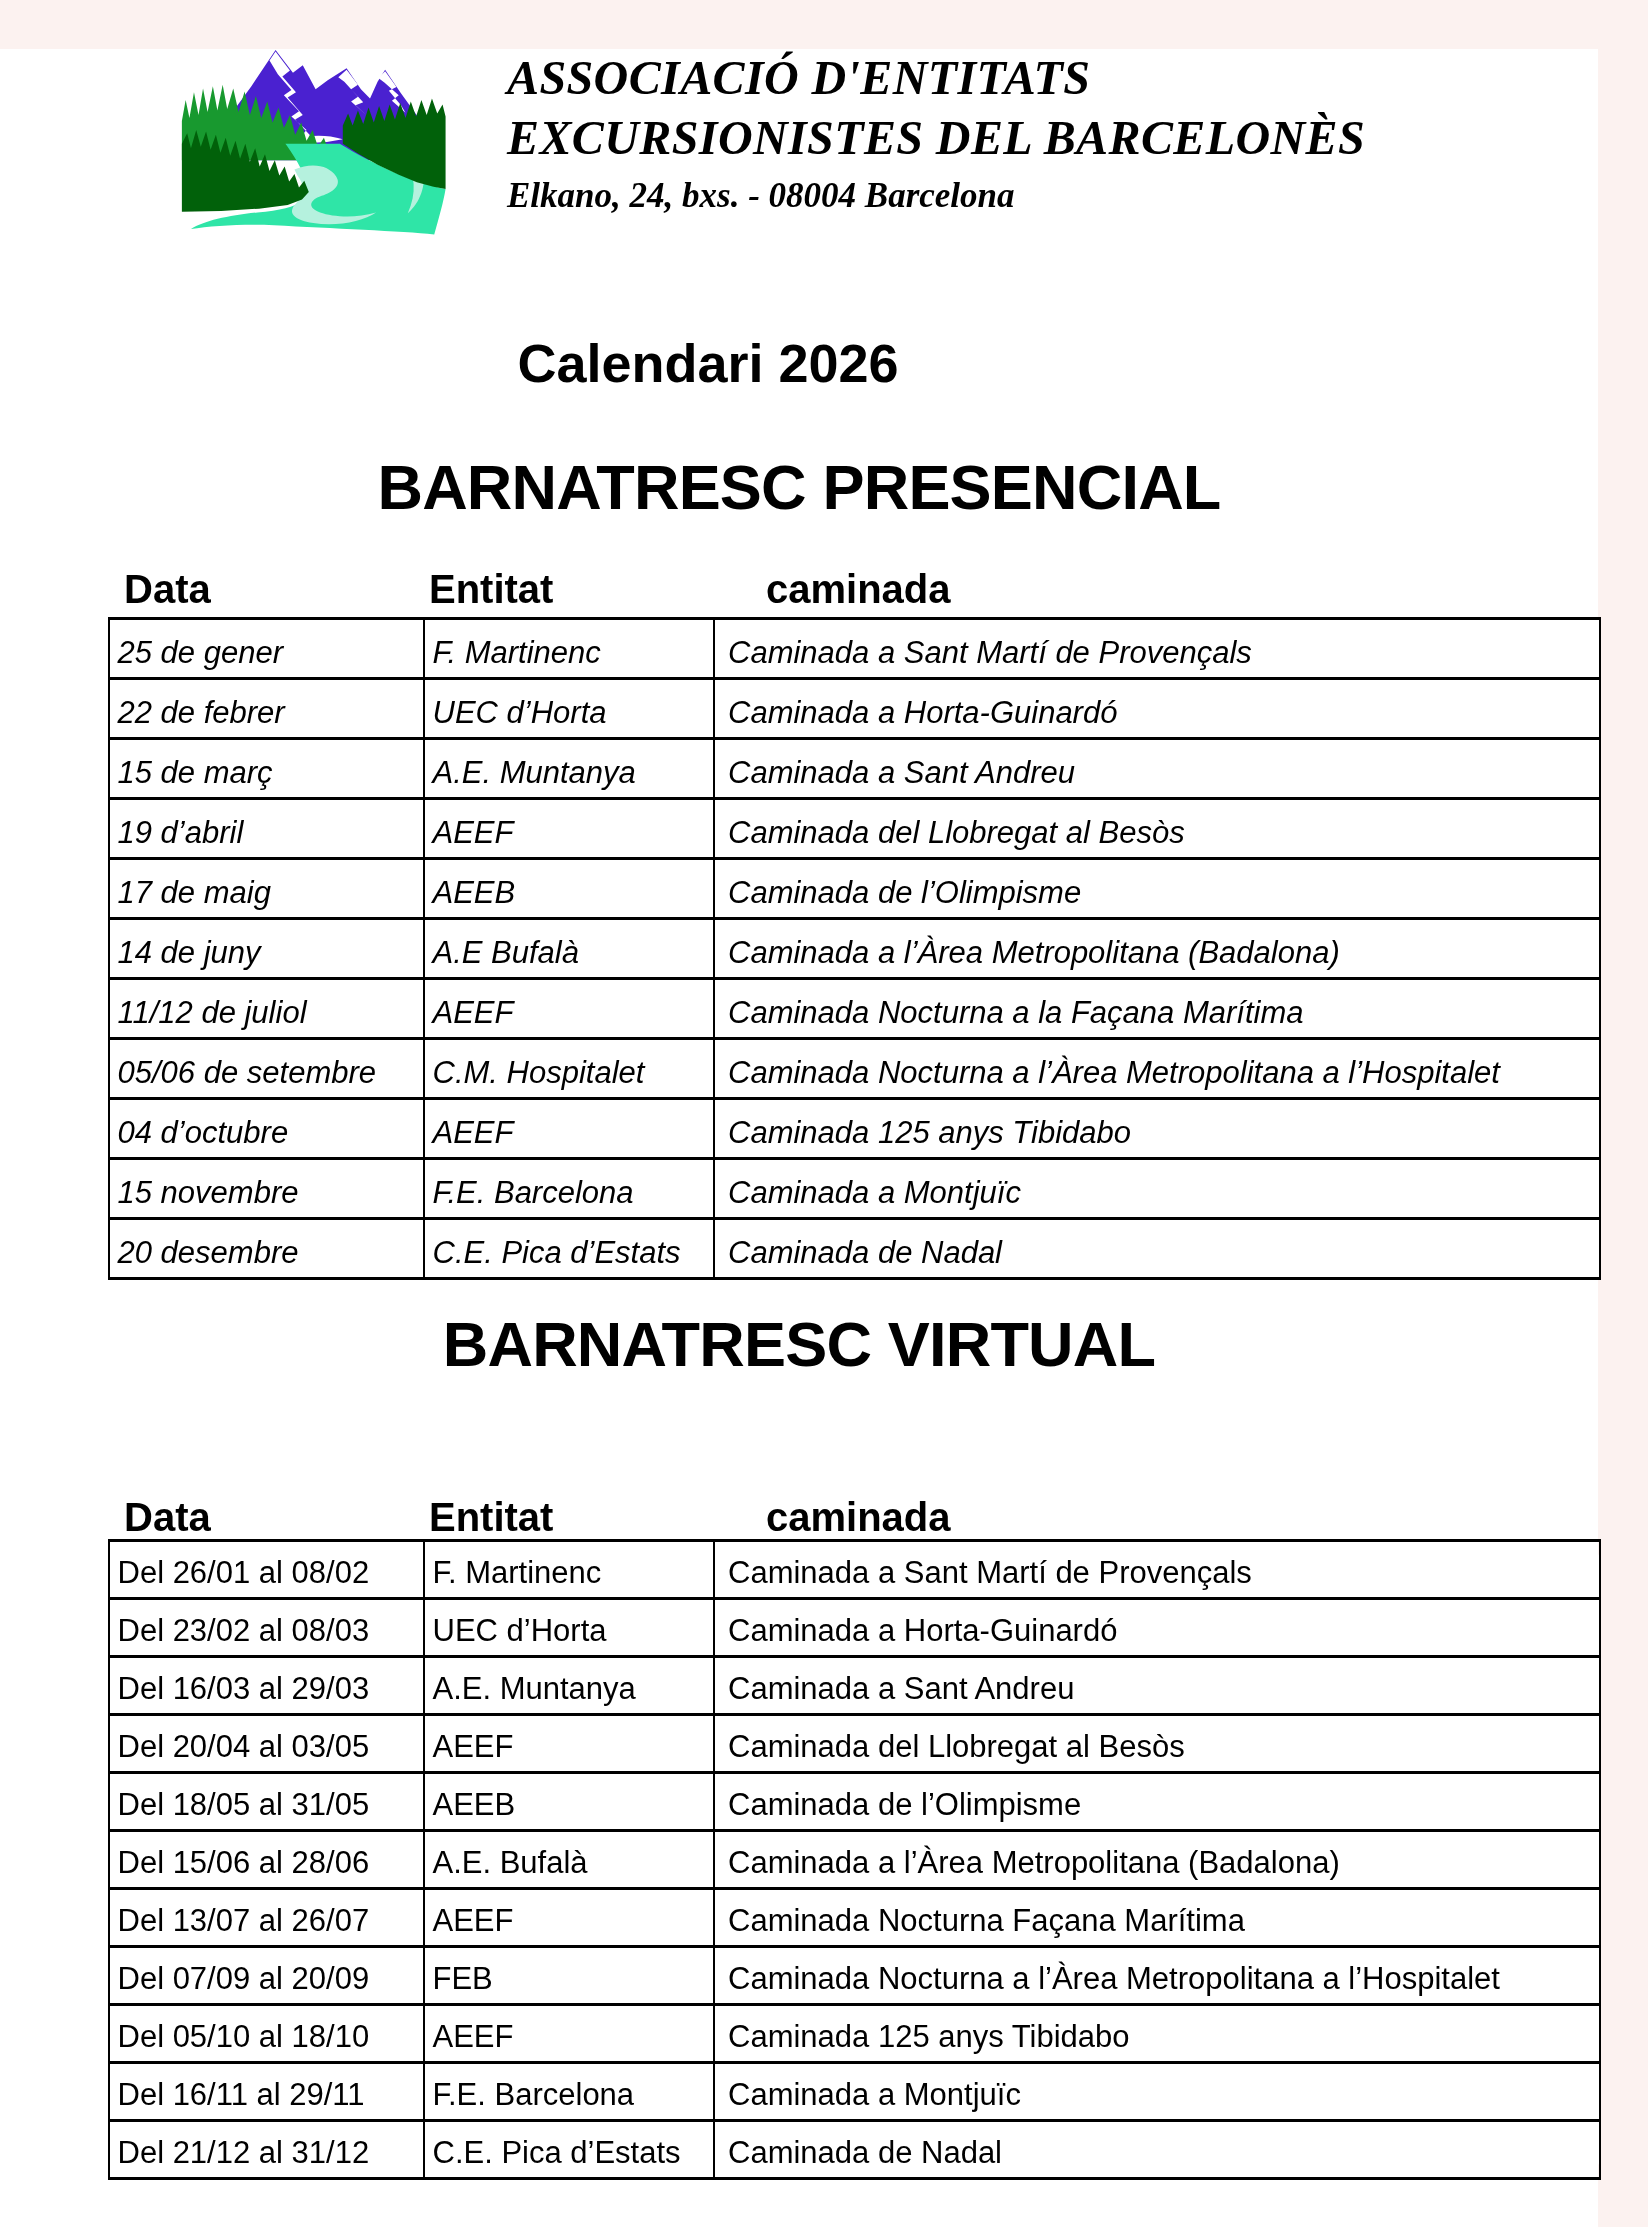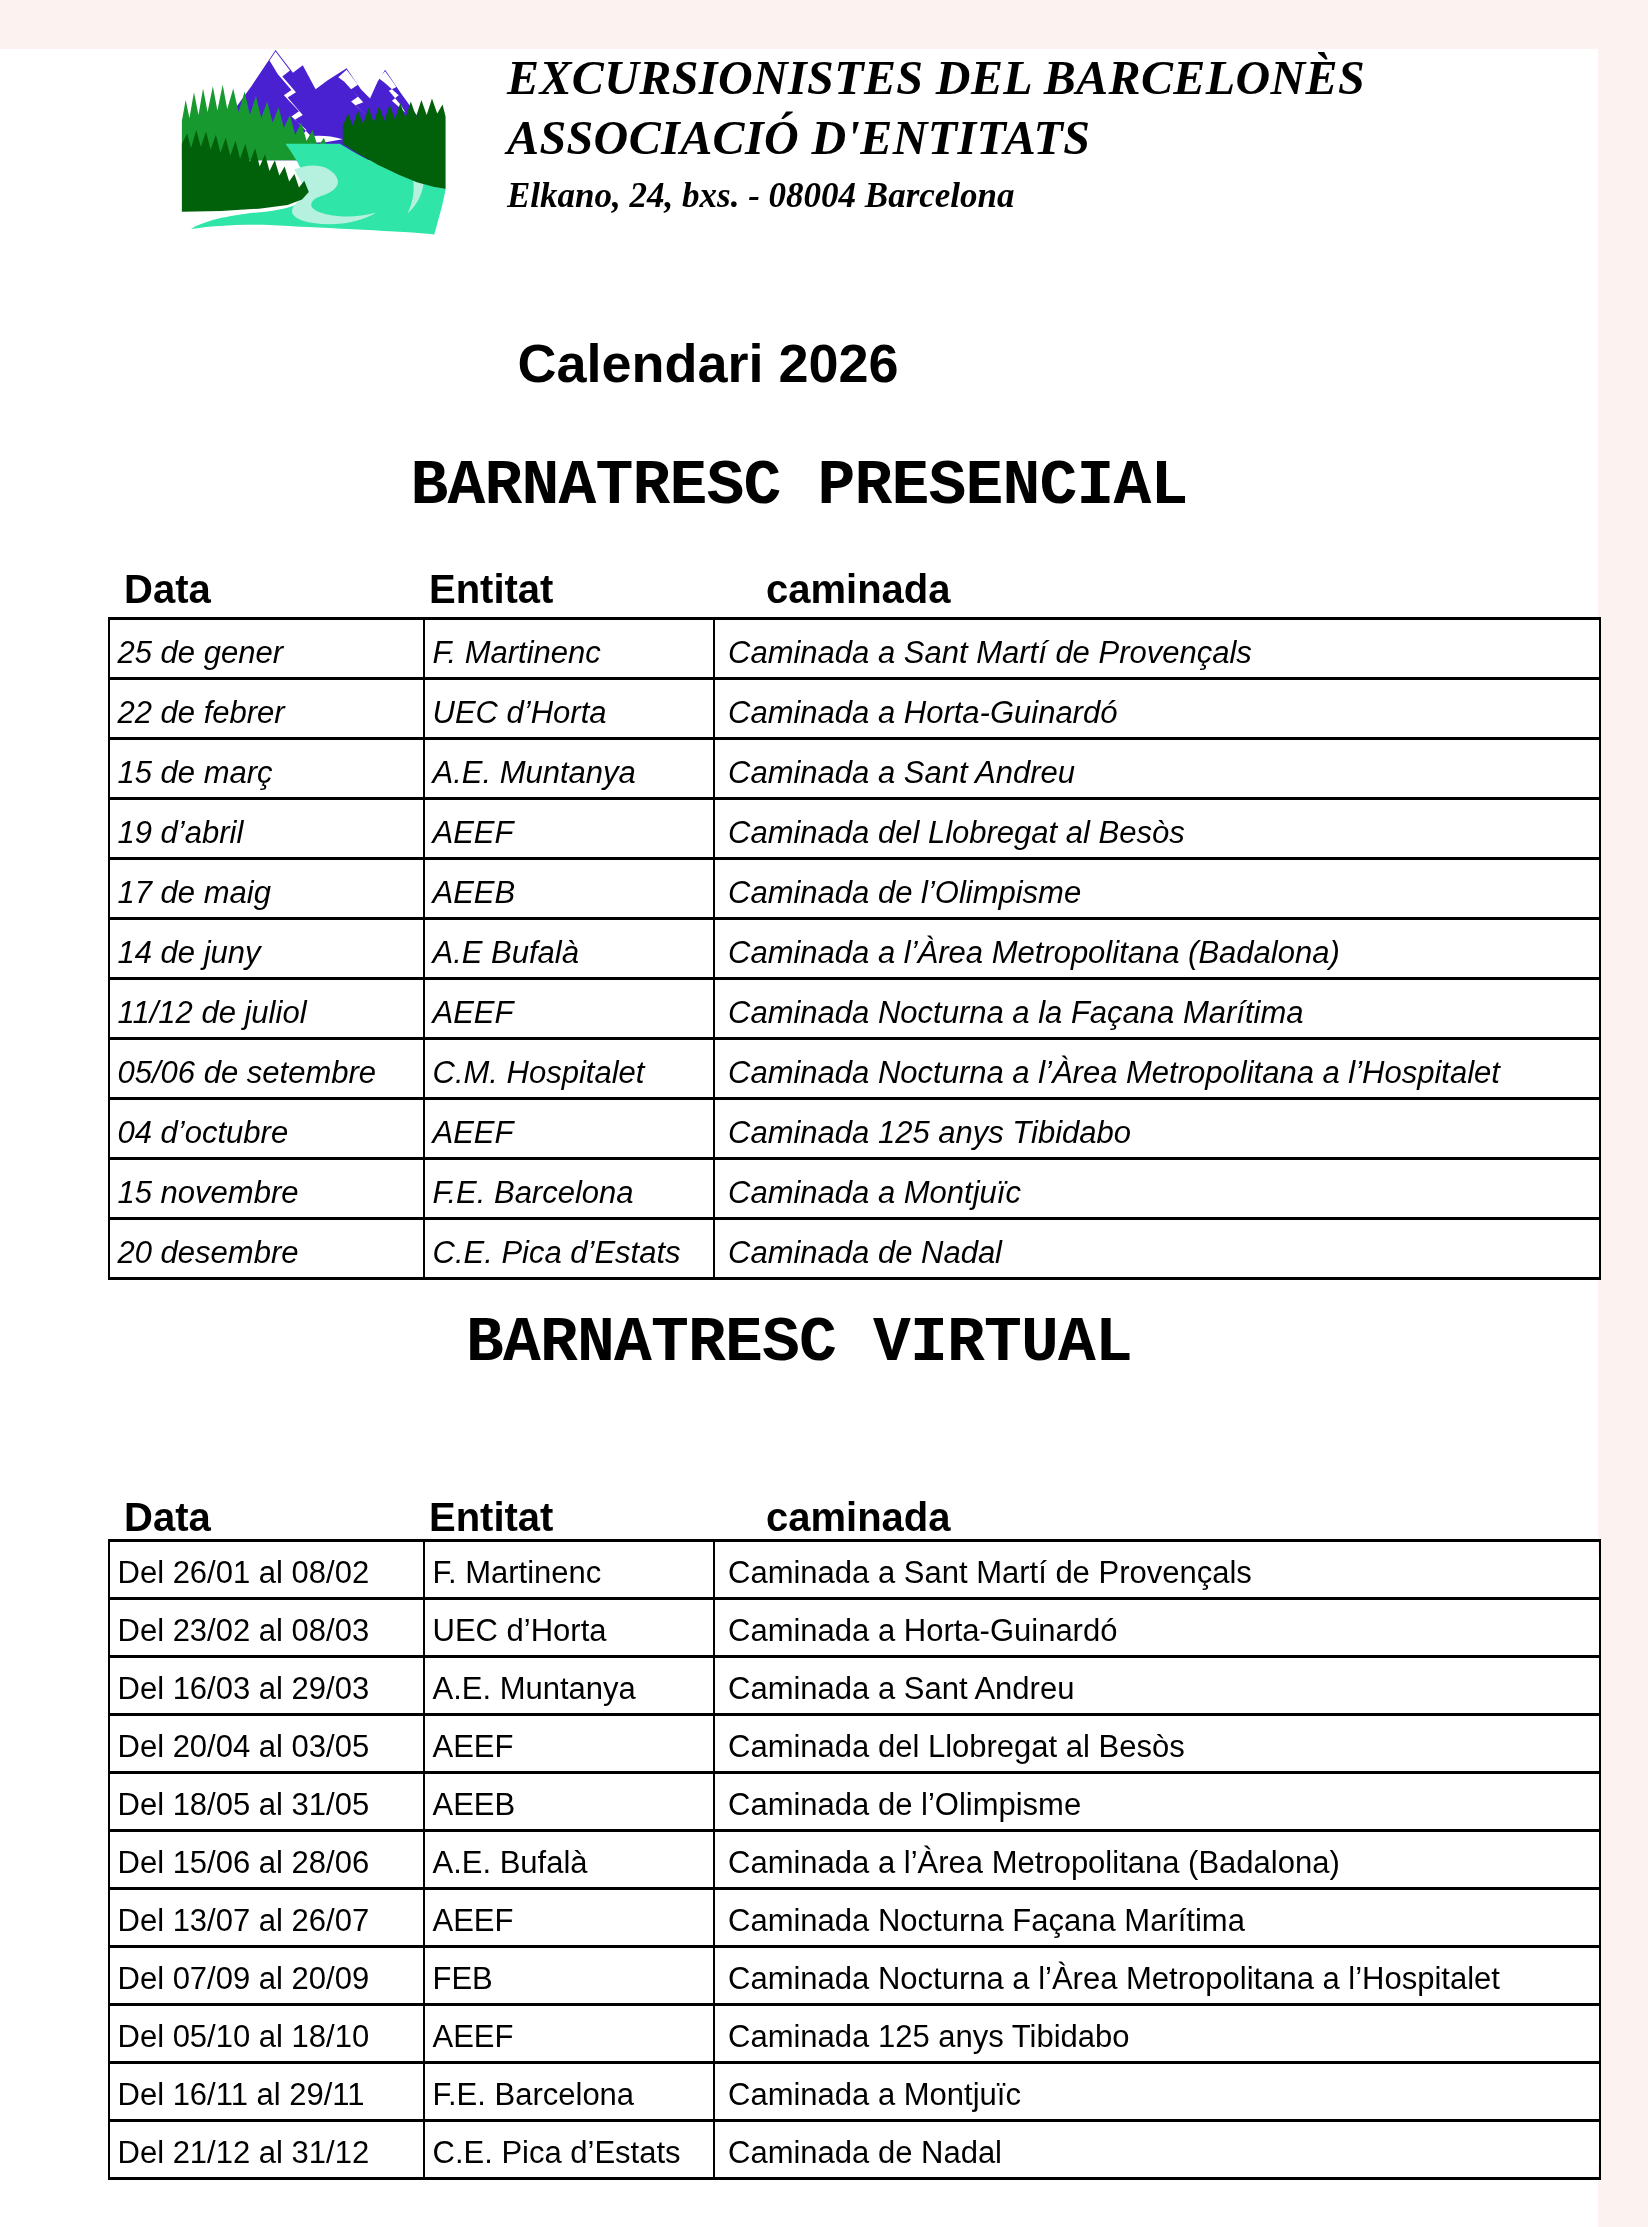--- a/index.html
+++ b/index.html
@@ -21,21 +21,21 @@
     font-size:48px; line-height:60px; letter-spacing:0.4px;
     white-space:nowrap;
   }
   .org-address {
     font-family:"Liberation Serif","DejaVu Serif",serif;
     font-style:italic; font-weight:bold;
     font-size:35px; line-height:39px; margin-top:7.5px;
     white-space:nowrap;
   }
   .doc-title { left:0; top:332px; width:1416px; text-align:center; font-size:54px; font-weight:bold; }
-  .sec-title { left:0; width:1598px; text-align:center; font-size:63px; font-weight:bold; letter-spacing:-0.8px; white-space:nowrap;font-family:Liberation Mono, monospace; }
+  .sec-title { left:0; width:1598px; text-align:center; font-size:63px; font-weight:bold; letter-spacing:-0.8px; white-space:nowrap; }
   .sec-title.s1 { top:451px; }
   .sec-title.s2 { top:1308px; }
   .cols { left:0; width:1598px; height:39px; font-size:40px; font-weight:bold; }
   .cols.s1 { top:567px; }
   .cols.s2 { top:1495px; }
   .col-label { position:absolute; top:0; white-space:nowrap; }
   .col-data     { left:124px; }
   .col-entitat  { left:429px; }
   .col-caminada { left:766px; }
   table.cal {
@@ -73,22 +73,22 @@
   <path fill="#ffffff" d="M148,124 Q180,112 216,122 Q181,130 148,124 Z"></path>
   <path fill="#18992f" d="M3,150 L3,98 L8,70 L13,94 L19,60 L25,90 L31,55 L37,86 L44,52 L50,84 L57,50 L63,82 L71,55 L78,86 L86,59 L93,90 L101,65 L108,94 L116,72 L123,100 L131,80 L138,107 L146,90 L153,116 L161,100 L168,124 L176,110 L183,132 L191,120 L198,140 L206,130 L212,144 L212,150 Z"></path>
   <path fill="#2fe5a7" d="M140,128 L212,128 C232,140 262,157 292,169 C316,179 338,185 352,188 C349,206 343,227 337,248 C295,244 200,240 125,236 C85,234 42,237 15,241 C32,230 65,223 103,219 C133,216 152,212 163,203 C173,194 170,178 159,158 C152,145 146,136 140,128 Z"></path>
   <path fill="#b5f1de" d="M152,162 C176,152 198,157 207,171 C215,183 203,192 188,197 C171,203 169,213 186,219 C203,225 233,227 260,219 C243,231 207,238 177,233 C151,229 142,219 154,207 C165,196 166,183 156,170 Z"></path>
   <path fill="#b5f1de" d="M298,146 C312,168 314,194 302,220 C318,206 327,183 322,160 C319,147 307,143 298,146 Z"></path>
   <path fill="#01610a" d="M3,218 L3,128 L10,114 L15,134 L22,110 L28,132 L35,112 L41,136 L48,116 L54,140 L61,120 L67,144 L74,124 L80,148 L87,128 L93,152 L100,134 L106,158 L113,142 L119,164 L126,150 L132,170 L139,158 L145,178 L152,168 L158,186 L165,177 L171,192 L162,202 L143,209 L105,214 L55,217 Z"></path>
   <path fill="#01610a" d="M216,128 L216,104 L223,88 L229,104 L236,84 L243,102 L250,80 L257,100 L264,78 L271,98 L278,76 L285,96 L292,74 L299,94 L306,72 L313,92 L320,70 L327,90 L334,68 L341,88 L348,76 L352,92 L352,188 L336,185 L314,179 L290,169 L262,156 L236,141 Z"></path>
 </svg>
 
 <div class="abs org">
+  <div class="org-name">ASSOCIACIÓ D'ENTITATS</div>
   <div class="org-name">EXCURSIONISTES DEL BARCELONÈS</div>
-  <div class="org-name">ASSOCIACIÓ D'ENTITATS</div>
   <div class="org-address">Elkano, 24, bxs. - 08004 Barcelona</div>
 </div>
 
 <div class="abs doc-title">Calendari 2026</div>
 
 <div class="abs sec-title s1">BARNATRESC PRESENCIAL</div>
 <div class="abs cols s1">
   <span class="col-label col-data">Data</span>
   <span class="col-label col-entitat">Entitat</span>
   <span class="col-label col-caminada">caminada</span>

